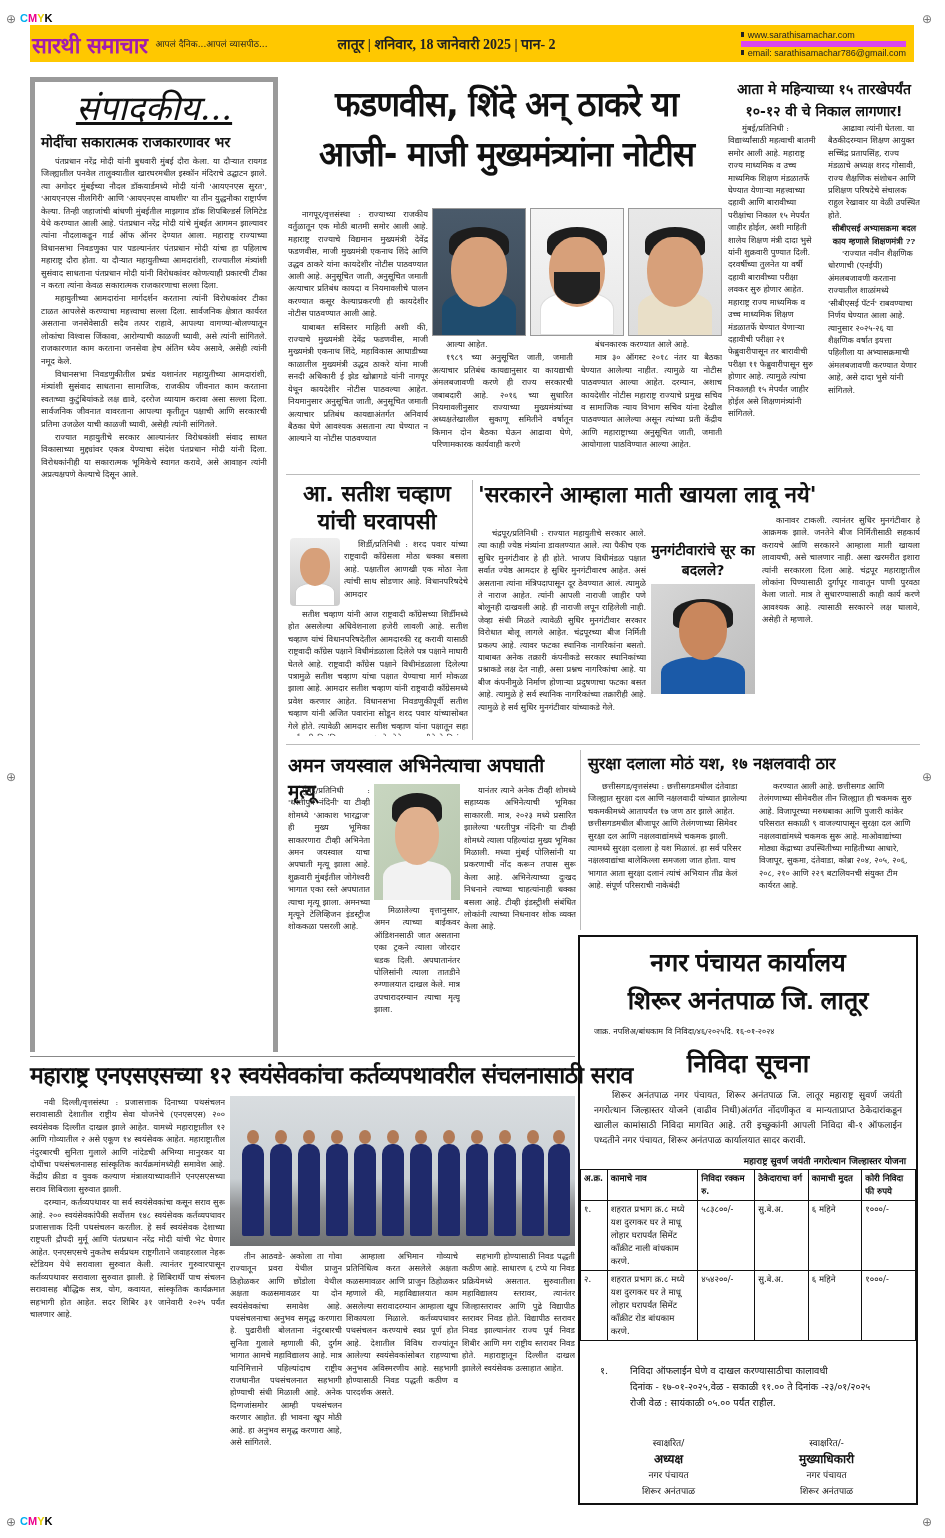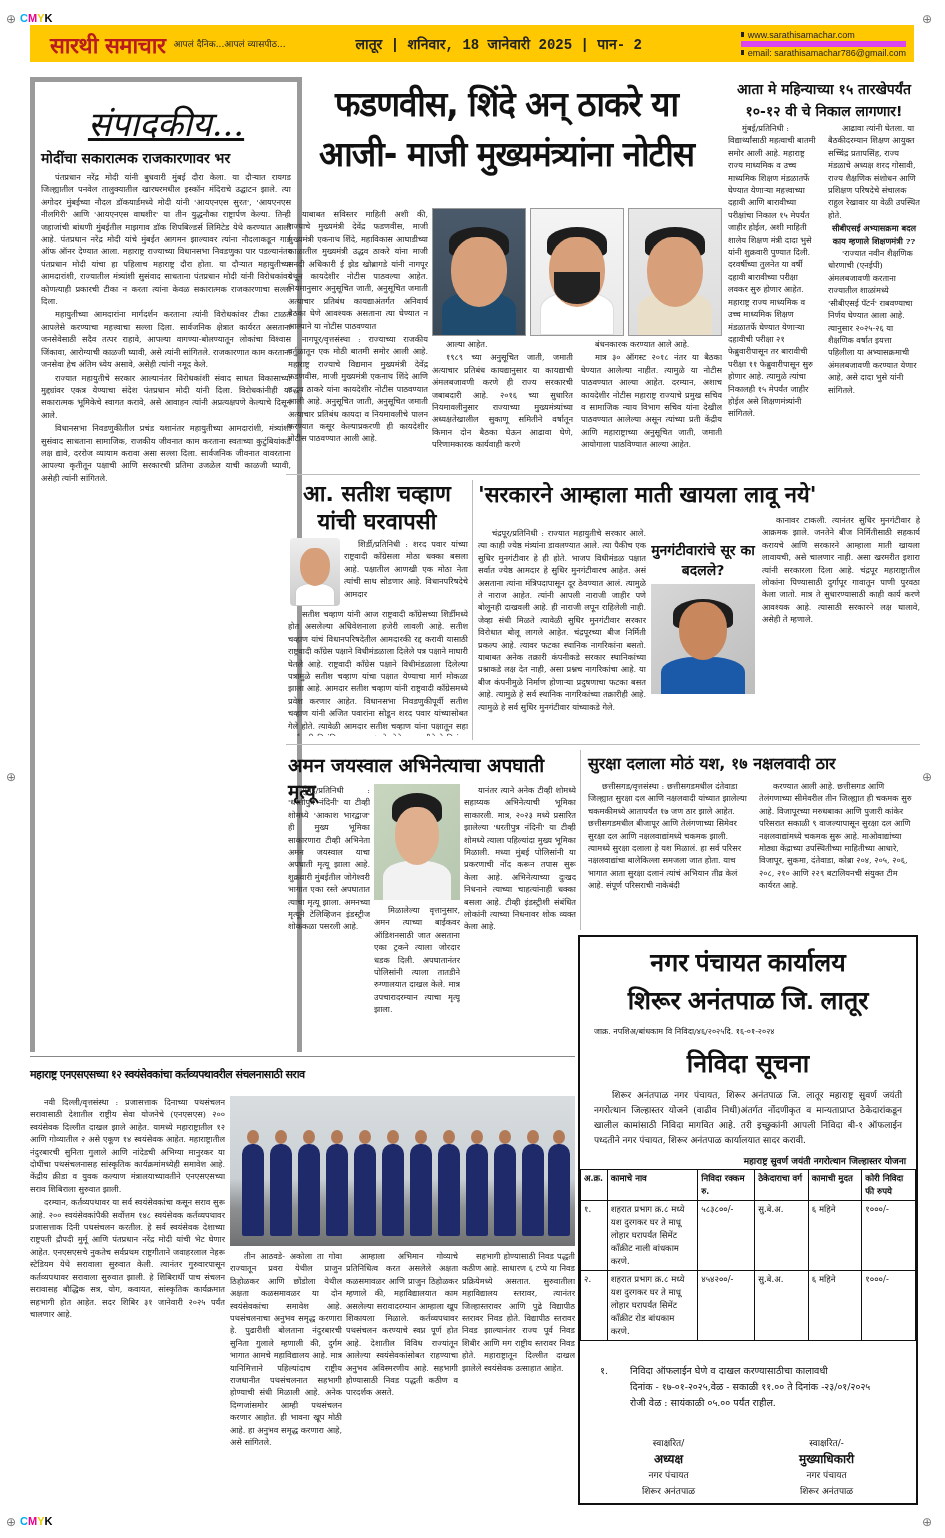--- a/index.html
+++ b/index.html
@@ -1,31 +1,31 @@
 <!DOCTYPE html>
 <html><head>
 <meta charset="utf-8">
 <style>
   *{box-sizing:border-box;margin:0;padding:0}
   body{width:945px;height:1538px;background:#fff;font-family:"DejaVu Serif",serif;color:#111;position:relative;overflow:hidden}
   .reg{position:absolute;font-family:"DejaVu Sans",sans-serif;font-size:12px;color:#777}
   .cmyk{position:absolute;font-family:"Liberation Sans",sans-serif;font-size:11px;font-weight:bold;letter-spacing:0}
   .cmyk .c{color:#00aeef}.cmyk .m{color:#ec008c}.cmyk .y{color:#e6d000}.cmyk .k{color:#000}
   .masthead{position:absolute;left:30px;top:25px;width:884px;height:37px;background:#ffc800;display:flex;align-items:center}
-  .brand{font-family:"DejaVu Sans",sans-serif;font-weight:bold;color:#b91c1c;font-size:22px;margin-left:20px;letter-spacing:-0.5px}
+  .brand{font-family:"DejaVu Sans",sans-serif;font-weight:bold;color:#a21caf;font-size:22px;margin-left:2px;letter-spacing:-0.5px}
   .tagline{font-size:9px;margin-left:8px;color:#222}
-  .dateline{font-family:Liberation Mono, monospace;font-size:14px;margin-left:70px;font-weight:bold;color:#222}
+  .dateline{font-family:Liberation Serif, serif;font-size:14px;margin-left:70px;font-weight:bold;color:#222}
   .contact{margin-left:auto;margin-right:8px;font-family:"Liberation Sans",sans-serif;font-size:9px;color:#222}
   .contact div{display:flex;align-items:center;gap:4px;padding:1px 0}
   .contact div:first-child{border-bottom:6px solid #d946ef}
   .sq{width:3px;height:5px;background:#222;display:inline-block}
   .col-text{font-size:8.2px;line-height:12.4px;text-align:justify;color:#222}
   .col-text p{text-indent:14px;margin-bottom:1px}
   
-  .editorial{position:absolute;left:30px;top:77px;width:272px;height:975px;border:5px solid #9a9a9a;border-bottom:none;padding:20px 6px;overflow:hidden}
+  .editorial{position:absolute;left:30px;top:77px;width:248px;height:975px;border:5px solid #9a9a9a;border-bottom:none;padding:4px 6px;overflow:hidden}
   .ed-title{font-family:"DejaVu Serif",serif;font-style:italic;font-size:34px;text-align:center;line-height:44px;text-decoration:underline}
   .ed-sub{font-family:"DejaVu Sans",sans-serif;font-weight:bold;font-size:14px;margin:2px 0 4px}
   
   .lead-head{position:absolute;left:288px;top:82px;width:437px;font-family:"DejaVu Sans",sans-serif;font-weight:bold;font-size:33px;line-height:47px;text-align:center;letter-spacing:-1px;transform:scaleY(1.05)}
   .lead-text{position:absolute;left:288px;top:208px;width:140px;height:262px;overflow:hidden}
   .photos{position:absolute;left:432px;top:208px;width:290px;height:128px;display:flex;gap:4px}
   .photo{flex:1;border:1px solid #999;position:relative;overflow:hidden}
   .p1{background:linear-gradient(180deg,#4a5a6a 0%,#3b4a59 100%)}
   .p2{background:linear-gradient(180deg,#f4f4f4 0%,#e9e9e9 100%)}
   .p3{background:linear-gradient(180deg,#e8e8e8 0%,#ddd 100%)}
@@ -77,21 +77,21 @@
   .t-title{font-family:"DejaVu Sans",sans-serif;font-weight:bold;font-size:25px;text-align:center;line-height:36px}
   .t-body{font-size:9px;line-height:15px;text-indent:18px;text-align:justify;margin:6px 4px}
   .t-scheme{font-size:9px;text-align:right;font-weight:bold;margin:4px 0 2px}
   table.t-table{width:calc(100% + 20px);margin-left:-10px;border-collapse:collapse;font-size:8.5px;line-height:13px}
   .t-table th,.t-table td{border:1px solid #111;padding:2px 3px;text-align:left;vertical-align:top;font-weight:normal}
   .t-table th{font-weight:bold}
   .t-note{display:flex;gap:22px;font-size:9.5px;line-height:16px;margin:22px 10px 0}
   .t-sign{display:flex;justify-content:space-around;text-align:center;font-size:9px;line-height:16px;margin-top:24px}
   .t-sign .role{font-weight:bold;font-size:12px}
   
-  .nss-head{position:absolute;left:30px;top:1060px;width:545px;font-family:"DejaVu Sans",sans-serif;font-weight:bold;font-size:11px;line-height:30px;letter-spacing:-0.6px;white-space:nowrap}
+  .nss-head{position:absolute;left:30px;top:1060px;width:545px;font-family:"DejaVu Sans",sans-serif;font-weight:bold;font-size:23px;line-height:30px;letter-spacing:-0.6px;white-space:nowrap}
   .nss-c1{position:absolute;left:30px;top:1096px;width:195px;height:412px;overflow:hidden}
   .nss-photo{position:absolute;left:230px;top:1096px;width:345px;height:150px;background:linear-gradient(180deg,#d9dde0 0%,#c9cfd3 55%,#8d8f91 75%,#6e7072 100%);overflow:hidden}
   .cadet{position:absolute;bottom:10px;width:22px;height:92px;border-radius:10px 10px 2px 2px;background:#1f2a6b}
   .cadet::before{content:"";position:absolute;left:5px;top:-14px;width:12px;height:14px;border-radius:50%;background:#b27a56}
   .nss-c2{position:absolute;left:230px;top:1250px;width:112px;height:260px;overflow:hidden}
   .nss-c3{position:absolute;left:346px;top:1250px;width:112px;height:260px;overflow:hidden}
   .nss-c4{position:absolute;left:462px;top:1250px;width:113px;height:260px;overflow:hidden}
 </style>
 </head>
 <body>
@@ -120,32 +120,32 @@
       </div>
   </div>
 </header>
 
 <section class="editorial">
   <div class="ed-title">संपादकीय...</div>
   <div class="ed-sub">मोदींचा सकारात्मक राजकारणावर भर</div>
   <div class="col-text">
     <p>पंतप्रधान नरेंद्र मोदी यांनी बुधवारी मुंबई दौरा केला. या दौऱ्यात रायगड जिल्ह्यातील पनवेल तालुक्यातील खारघरमधील इस्कॉन मंदिराचे उद्घाटन झाले. त्या अगोदर मुंबईच्या नौदल डॉकयार्डमध्ये मोदी यांनी 'आयएनएस सुरत', 'आयएनएस नीलगिरी' आणि 'आयएनएस वाघशीर' या तीन युद्धनौका राष्ट्रार्पण केल्या. तिन्ही जहाजांची बांधणी मुंबईतील माझगाव डॉक शिपबिल्डर्स लिमिटेड येथे करण्यात आली आहे. पंतप्रधान नरेंद्र मोदी यांचे मुंबईत आगमन झाल्यावर त्यांना नौदलाकडून गार्ड ऑफ ऑनर देण्यात आला. महाराष्ट्र राज्याच्या विधानसभा निवडणुका पार पडल्यानंतर पंतप्रधान मोदी यांचा हा पहिलाच महाराष्ट्र दौरा होता. या दौऱ्यात महायुतीच्या आमदारांशी, राज्यातील मंत्र्यांशी सुसंवाद साधताना पंतप्रधान मोदी यांनी विरोधकांवर कोणत्याही प्रकारची टीका न करता त्यांना केवळ सकारात्मक राजकारणाचा सल्ला दिला.</p>
     <p>महायुतीच्या आमदारांना मार्गदर्शन करताना त्यांनी विरोधकांवर टीका टाळत आपलेसे करण्याचा महत्त्वाचा सल्ला दिला. सार्वजनिक क्षेत्रात कार्यरत असताना जनसेवेसाठी सदैव तत्पर राहावे, आपल्या वागण्या-बोलण्यातून लोकांचा विश्वास जिंकावा, आरोग्याची काळजी घ्यावी, असे त्यांनी सांगितले. राजकारणात काम करताना जनसेवा हेच अंतिम ध्येय असावे, असेही त्यांनी नमूद केले.</p>
+    <p>विधानसभा निवडणुकीतील प्रचंड यशानंतर महायुतीच्या आमदारांशी, मंत्र्यांशी सुसंवाद साधताना सामाजिक, राजकीय जीवनात काम करताना स्वतःच्या कुटुंबियांकडे लक्ष द्यावे, दररोज व्यायाम करावा असा सल्ला दिला. सार्वजनिक जीवनात वावरताना आपल्या कृतीतून पक्षाची आणि सरकारची प्रतिमा उजळेल याची काळजी घ्यावी, असेही त्यांनी सांगितले.</p>
     <p>राज्यात महायुतीचे सरकार आल्यानंतर विरोधकांशी संवाद साधत विकासाच्या मुद्द्यांवर एकत्र येण्याचा संदेश पंतप्रधान मोदी यांनी दिला. विरोधकांनीही या सकारात्मक भूमिकेचे स्वागत करावे, असे आवाहन त्यांनी अप्रत्यक्षपणे केल्याचे दिसून आले.</p>
-    <p>विधानसभा निवडणुकीतील प्रचंड यशानंतर महायुतीच्या आमदारांशी, मंत्र्यांशी सुसंवाद साधताना सामाजिक, राजकीय जीवनात काम करताना स्वतःच्या कुटुंबियांकडे लक्ष द्यावे, दररोज व्यायाम करावा असा सल्ला दिला. सार्वजनिक जीवनात वावरताना आपल्या कृतीतून पक्षाची आणि सरकारची प्रतिमा उजळेल याची काळजी घ्यावी, असेही त्यांनी सांगितले.</p>
   </div>
 </section>
 
 <h1 class="lead-head">
   <span>फडणवीस, शिंदे अन् ठाकरे या</span><br>
   <span>आजी- माजी मुख्यमंत्र्यांना नोटीस</span>
 </h1>
 <div class="lead-text col-text">
+  <p>नागपूर/वृत्तसंस्था : राज्याच्या राजकीय वर्तुळातून एक मोठी बातमी समोर आली आहे. महाराष्ट्र राज्याचे विद्यमान मुख्यमंत्री देवेंद्र फडणवीस, माजी मुख्यमंत्री एकनाथ शिंदे आणि उद्धव ठाकरे यांना कायदेशीर नोटीस पाठवण्यात आली आहे. अनुसूचित जाती, अनुसूचित जमाती अत्याचार प्रतिबंध कायदा व नियमावलीचे पालन करण्यात कसूर केल्याप्रकरणी ही कायदेशीर नोटीस पाठवण्यात आली आहे.</p>
   <p>याबाबत सविस्तर माहिती अशी की, राज्याचे मुख्यमंत्री देवेंद्र फडणवीस, माजी मुख्यमंत्री एकनाथ शिंदे, महाविकास आघाडीच्या काळातील मुख्यमंत्री उद्धव ठाकरे यांना माजी सनदी अधिकारी ई झेड खोब्रागडे यांनी नागपूर येथून कायदेशीर नोटीस पाठवल्या आहेत. नियमानुसार अनुसूचित जाती, अनुसूचित जमाती अत्याचार प्रतिबंध कायद्याअंतर्गत अनिवार्य बैठका घेणे आवश्यक असताना त्या घेण्यात न आल्याने या नोटीस पाठवण्यात</p>
-  <p>नागपूर/वृत्तसंस्था : राज्याच्या राजकीय वर्तुळातून एक मोठी बातमी समोर आली आहे. महाराष्ट्र राज्याचे विद्यमान मुख्यमंत्री देवेंद्र फडणवीस, माजी मुख्यमंत्री एकनाथ शिंदे आणि उद्धव ठाकरे यांना कायदेशीर नोटीस पाठवण्यात आली आहे. अनुसूचित जाती, अनुसूचित जमाती अत्याचार प्रतिबंध कायदा व नियमावलीचे पालन करण्यात कसूर केल्याप्रकरणी ही कायदेशीर नोटीस पाठवण्यात आली आहे.</p>
 </div>
 <div class="photos">
   <div class="photo p1">
       <div class="body1"></div>
       <div class="hair"></div>
       <div class="face"></div>
     </div>
   <div class="photo p2">
       <div class="body2"></div>
       <div class="hair"></div>

